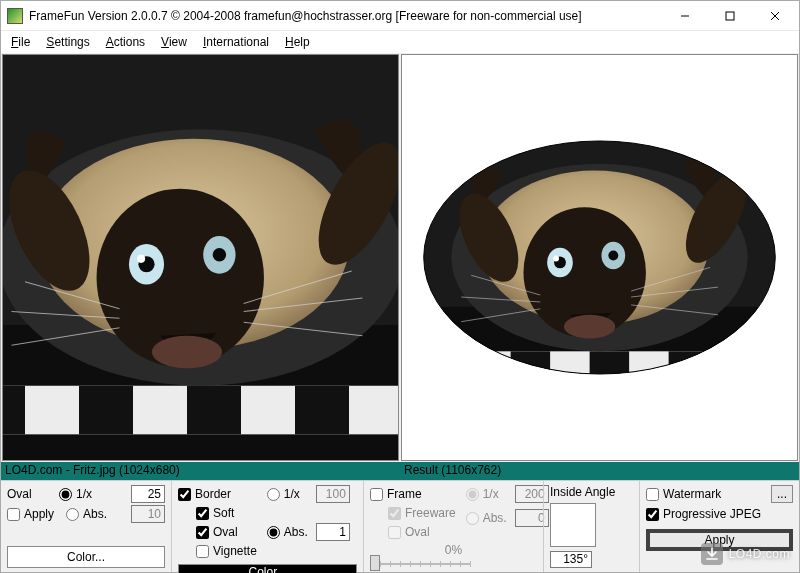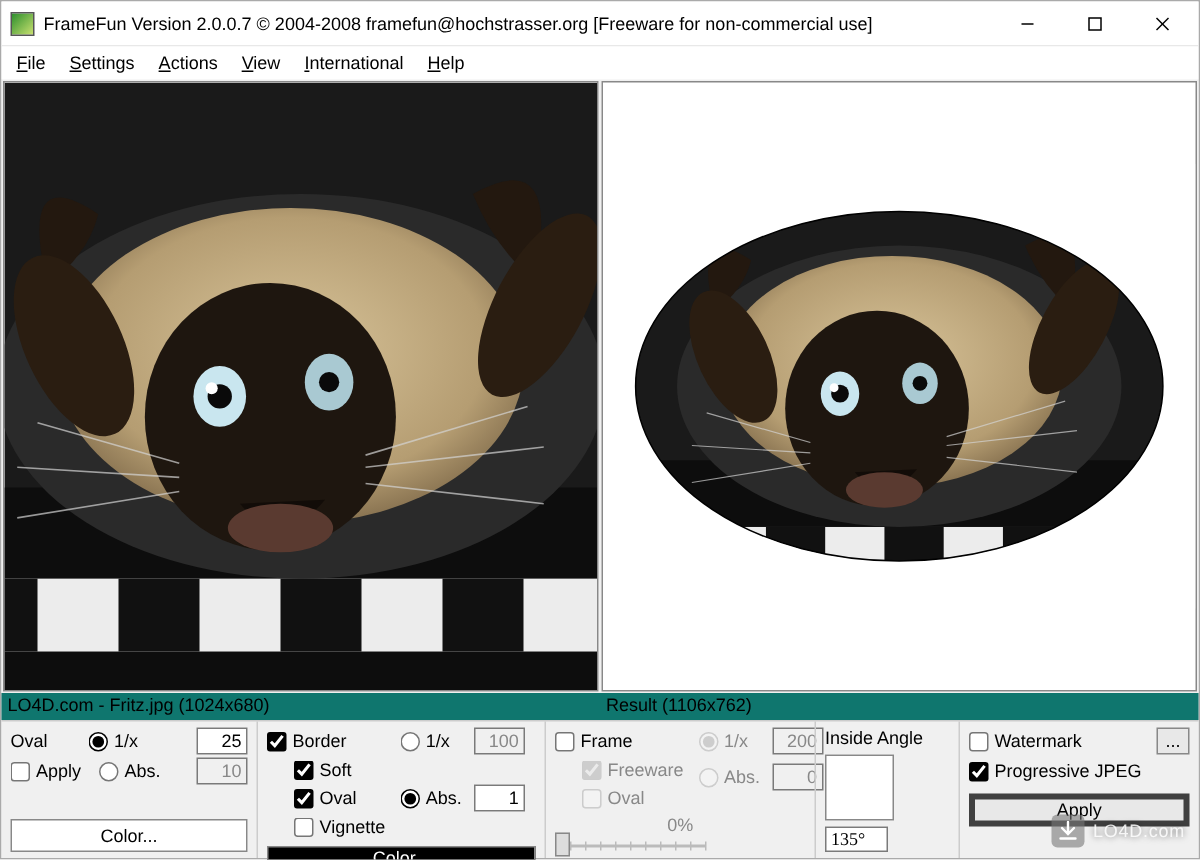--- a/index.html
+++ b/index.html
@@ -303,21 +303,21 @@
             <div class="tick" style="left:90%"></div>
             <div class="tick" style="left:100%"></div>
           <div class="thumb"></div>
         </div>
       </div>
     </div>
 
     <div class="group" style="width:96px">
       <span class="lbl">Inside Angle</span>
       <div class="swatch"></div>
-      <input type="text" class="wide" style="align-self: flex-start; text-align: left; margin-top: 2px; font-family: Liberation Serif, serif;" value="135°">
+      <input type="text" class="wide" style="align-self: flex-start; text-align: right; margin-top: 2px;" value="135°">
     </div>
 
     <div class="group" style="flex:1">
       <div class="row">
         <input type="checkbox" class="cb" style="">
           <span class="lbl">Watermark</span>
         <span style="flex:1"></span>
         <div class="dotsbtn">
             <span>...</span>
           </div>

